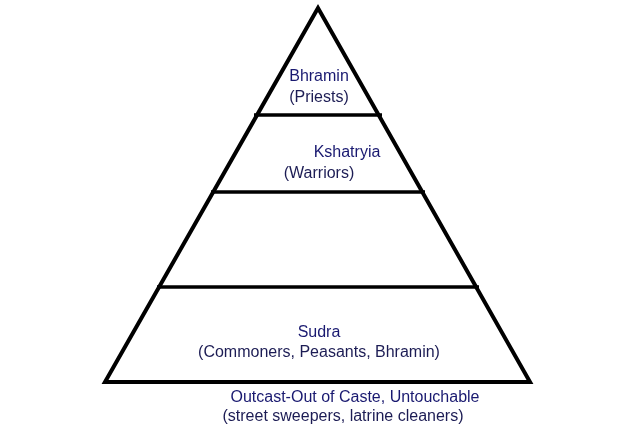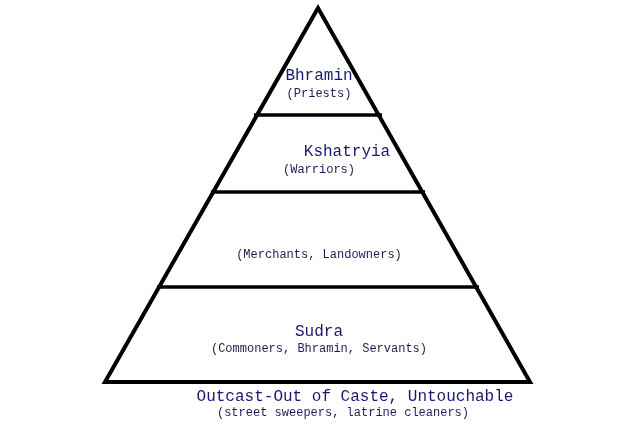--- a/index.html
+++ b/index.html
@@ -12,21 +12,21 @@
     margin: 0;
     padding: 0;
     background: var(--bg-color);
   }
   .stage {
     position: relative;
     width: 640px;
     height: 427px;
     background: var(--bg-color);
     overflow: hidden;
-    font-family: Liberation Mono, monospace;
+    font-family: Liberation Sans, sans-serif;
   }
   .pyramid-svg {
     position: absolute;
     left: 0;
     top: 0;
   }
   .pyramid-svg .outline {
     fill: var(--bg-color);
     stroke: var(--line-color);
     stroke-width: 4;
@@ -42,21 +42,21 @@
     width: 638px;
     text-align: center;
     white-space: nowrap;
     line-height: 1.15;
   }
   .level-name {
     font-size: 16px;
     color: var(--title-color);
   }
   .level-desc {
-    font-size: 12px;
+    font-size: 16px;
     color: var(--subtitle-color);
     text-align: center;
   }
   .t1n { top: 67px; }
   .t1d { top: 88px; }
   .t2n { top: 143px; padding-left: 28px; }
   .t2d { top: 164px; }
   .t3n { top: 229px; }
   .t3d { top: 249px; }
   .t4n { top: 323px; }
@@ -75,21 +75,20 @@
     <line class="divider" x1="211" y1="192" x2="425" y2="192"></line>
     <line class="divider" x1="157" y1="287" x2="479" y2="287"></line>
   </svg>
 
   <div class="label level-name t1n">Bhramin</div>
   <div class="label level-desc t1d">(Priests)</div>
 
   <div class="label level-name t2n">Kshatryia</div>
   <div class="label level-desc t2d">(Warriors)</div>
 
-  <div class="label level-desc t3d">(Merchants, Landowners)</div>
 
   <div class="label level-name t4n">Sudra</div>
-  <div class="label level-desc t4d">(Commoners, Bhramin, Servants)</div>
+  <div class="label level-desc t4d">(Commoners, Peasants, Bhramin)</div>
 
   <div class="label level-name t5n">Outcast-Out of Caste, Untouchable</div>
   <div class="label level-desc t5d">(street sweepers, latrine cleaners)</div>
 
 </div>
 
 </body></html>

